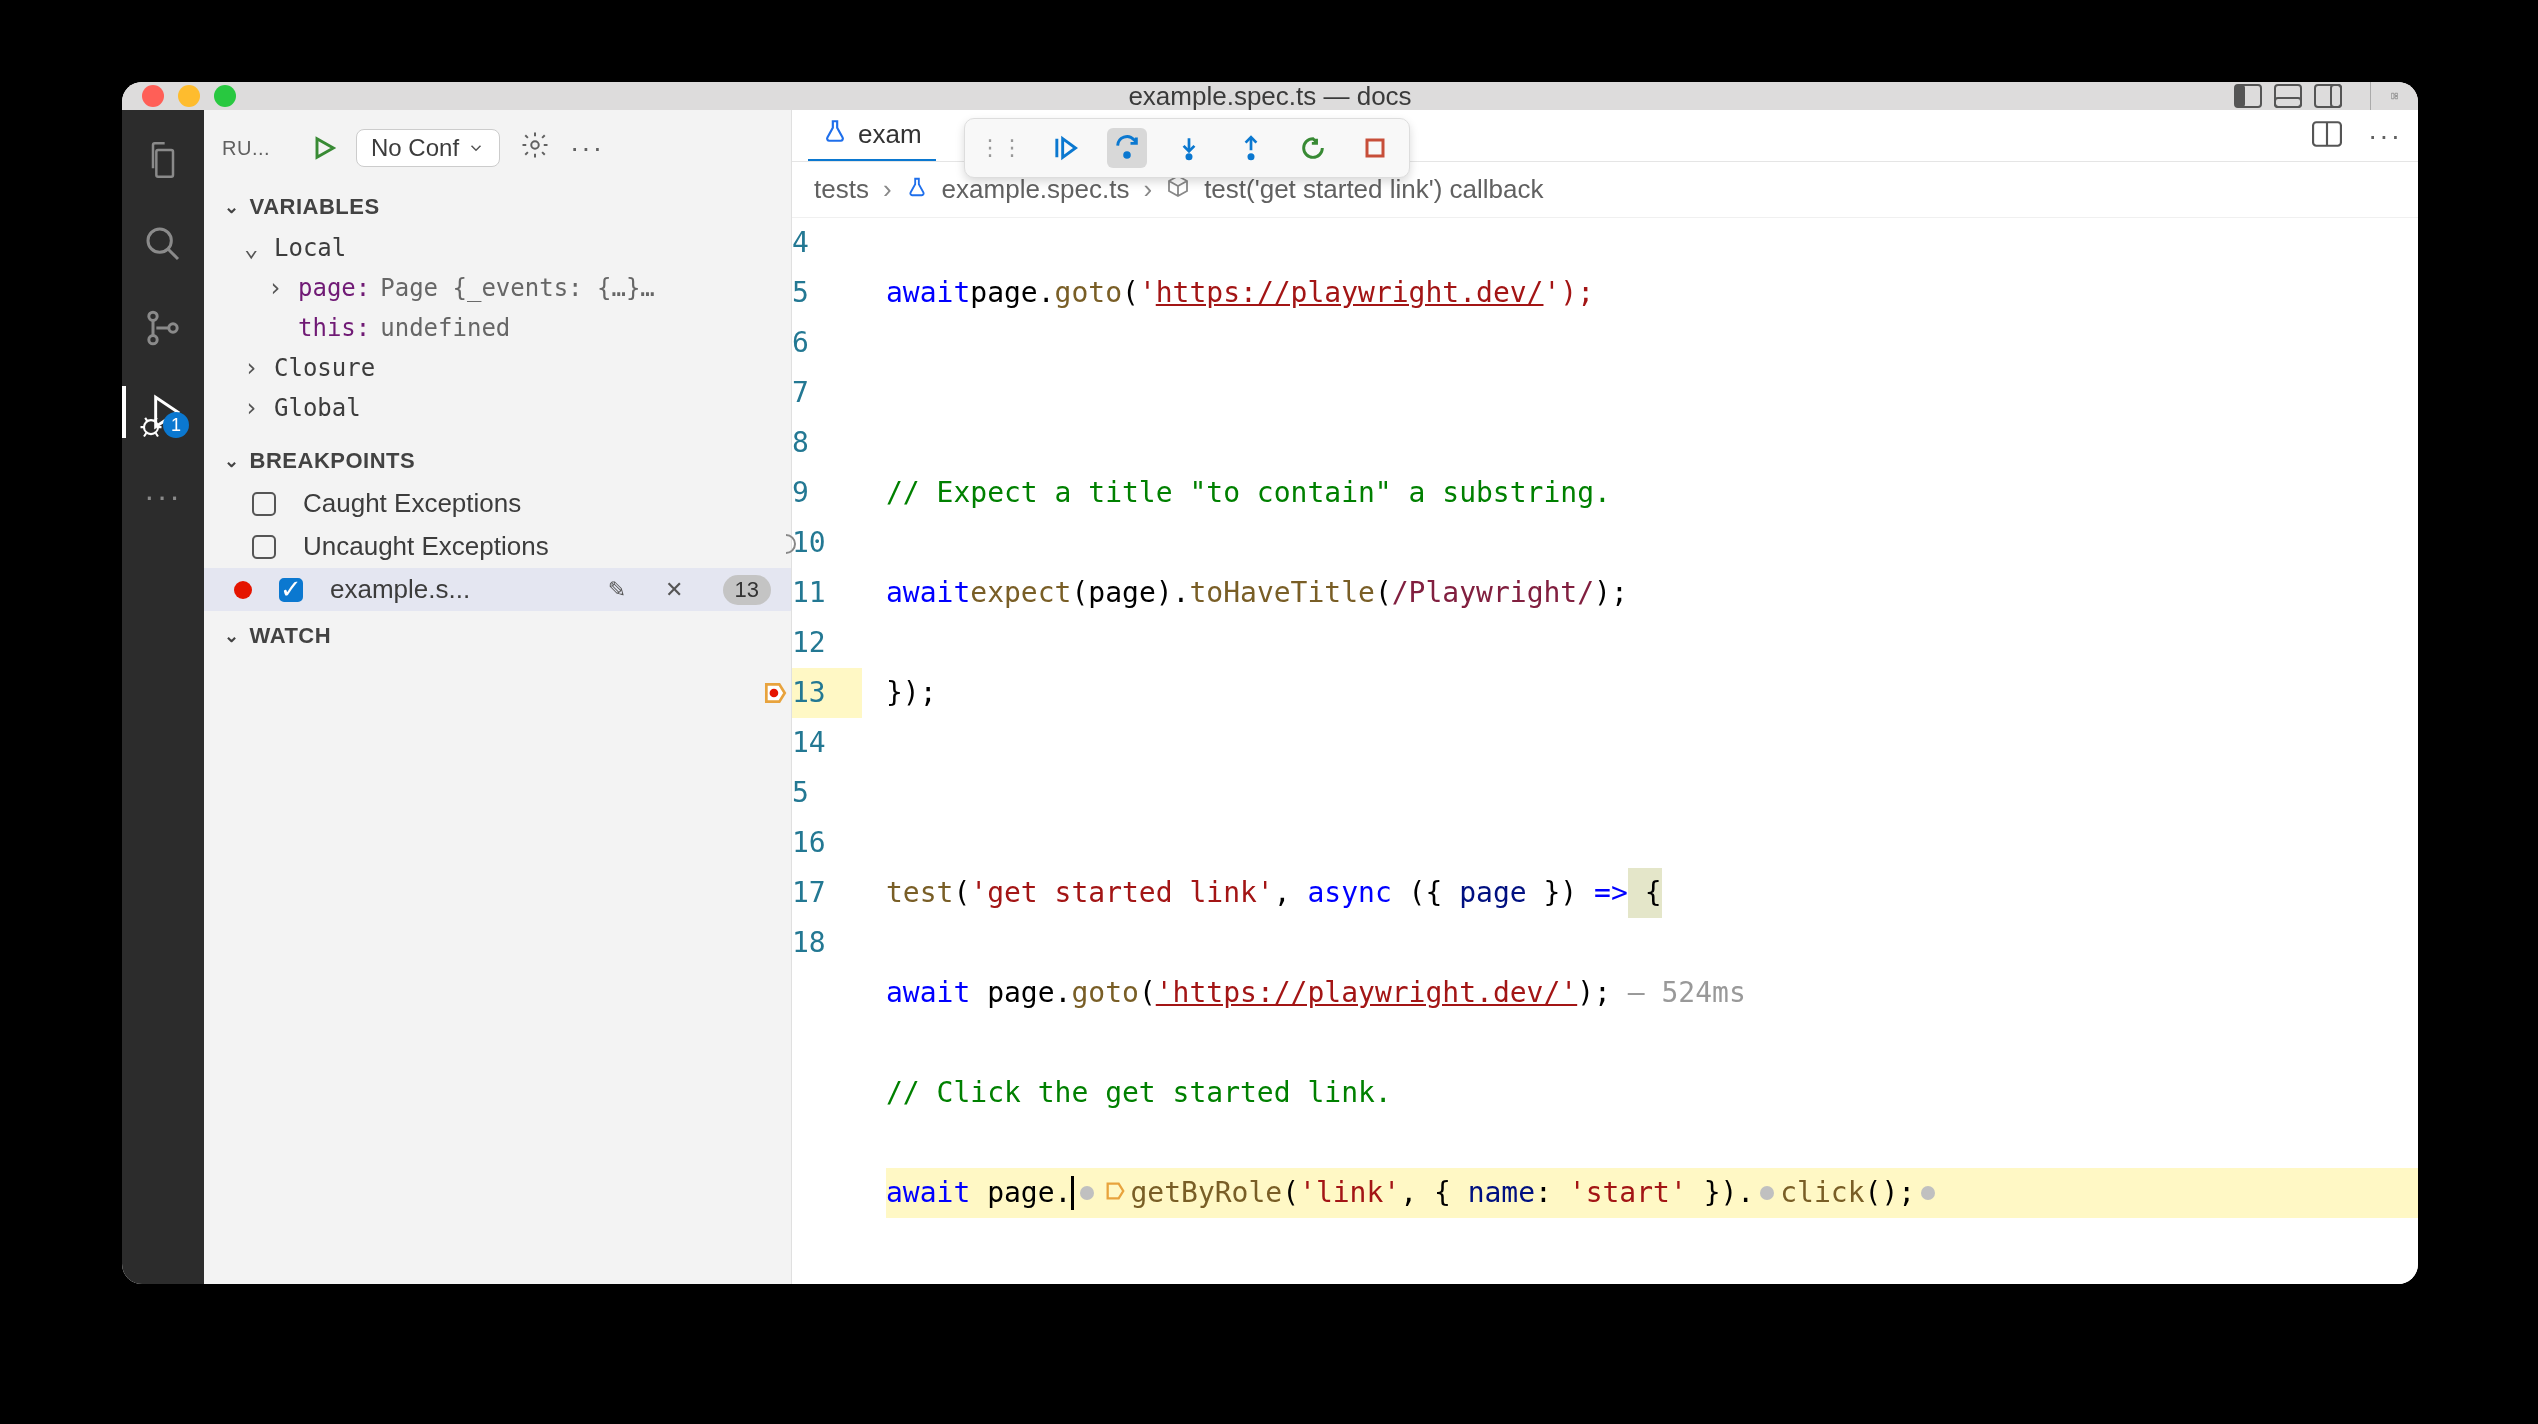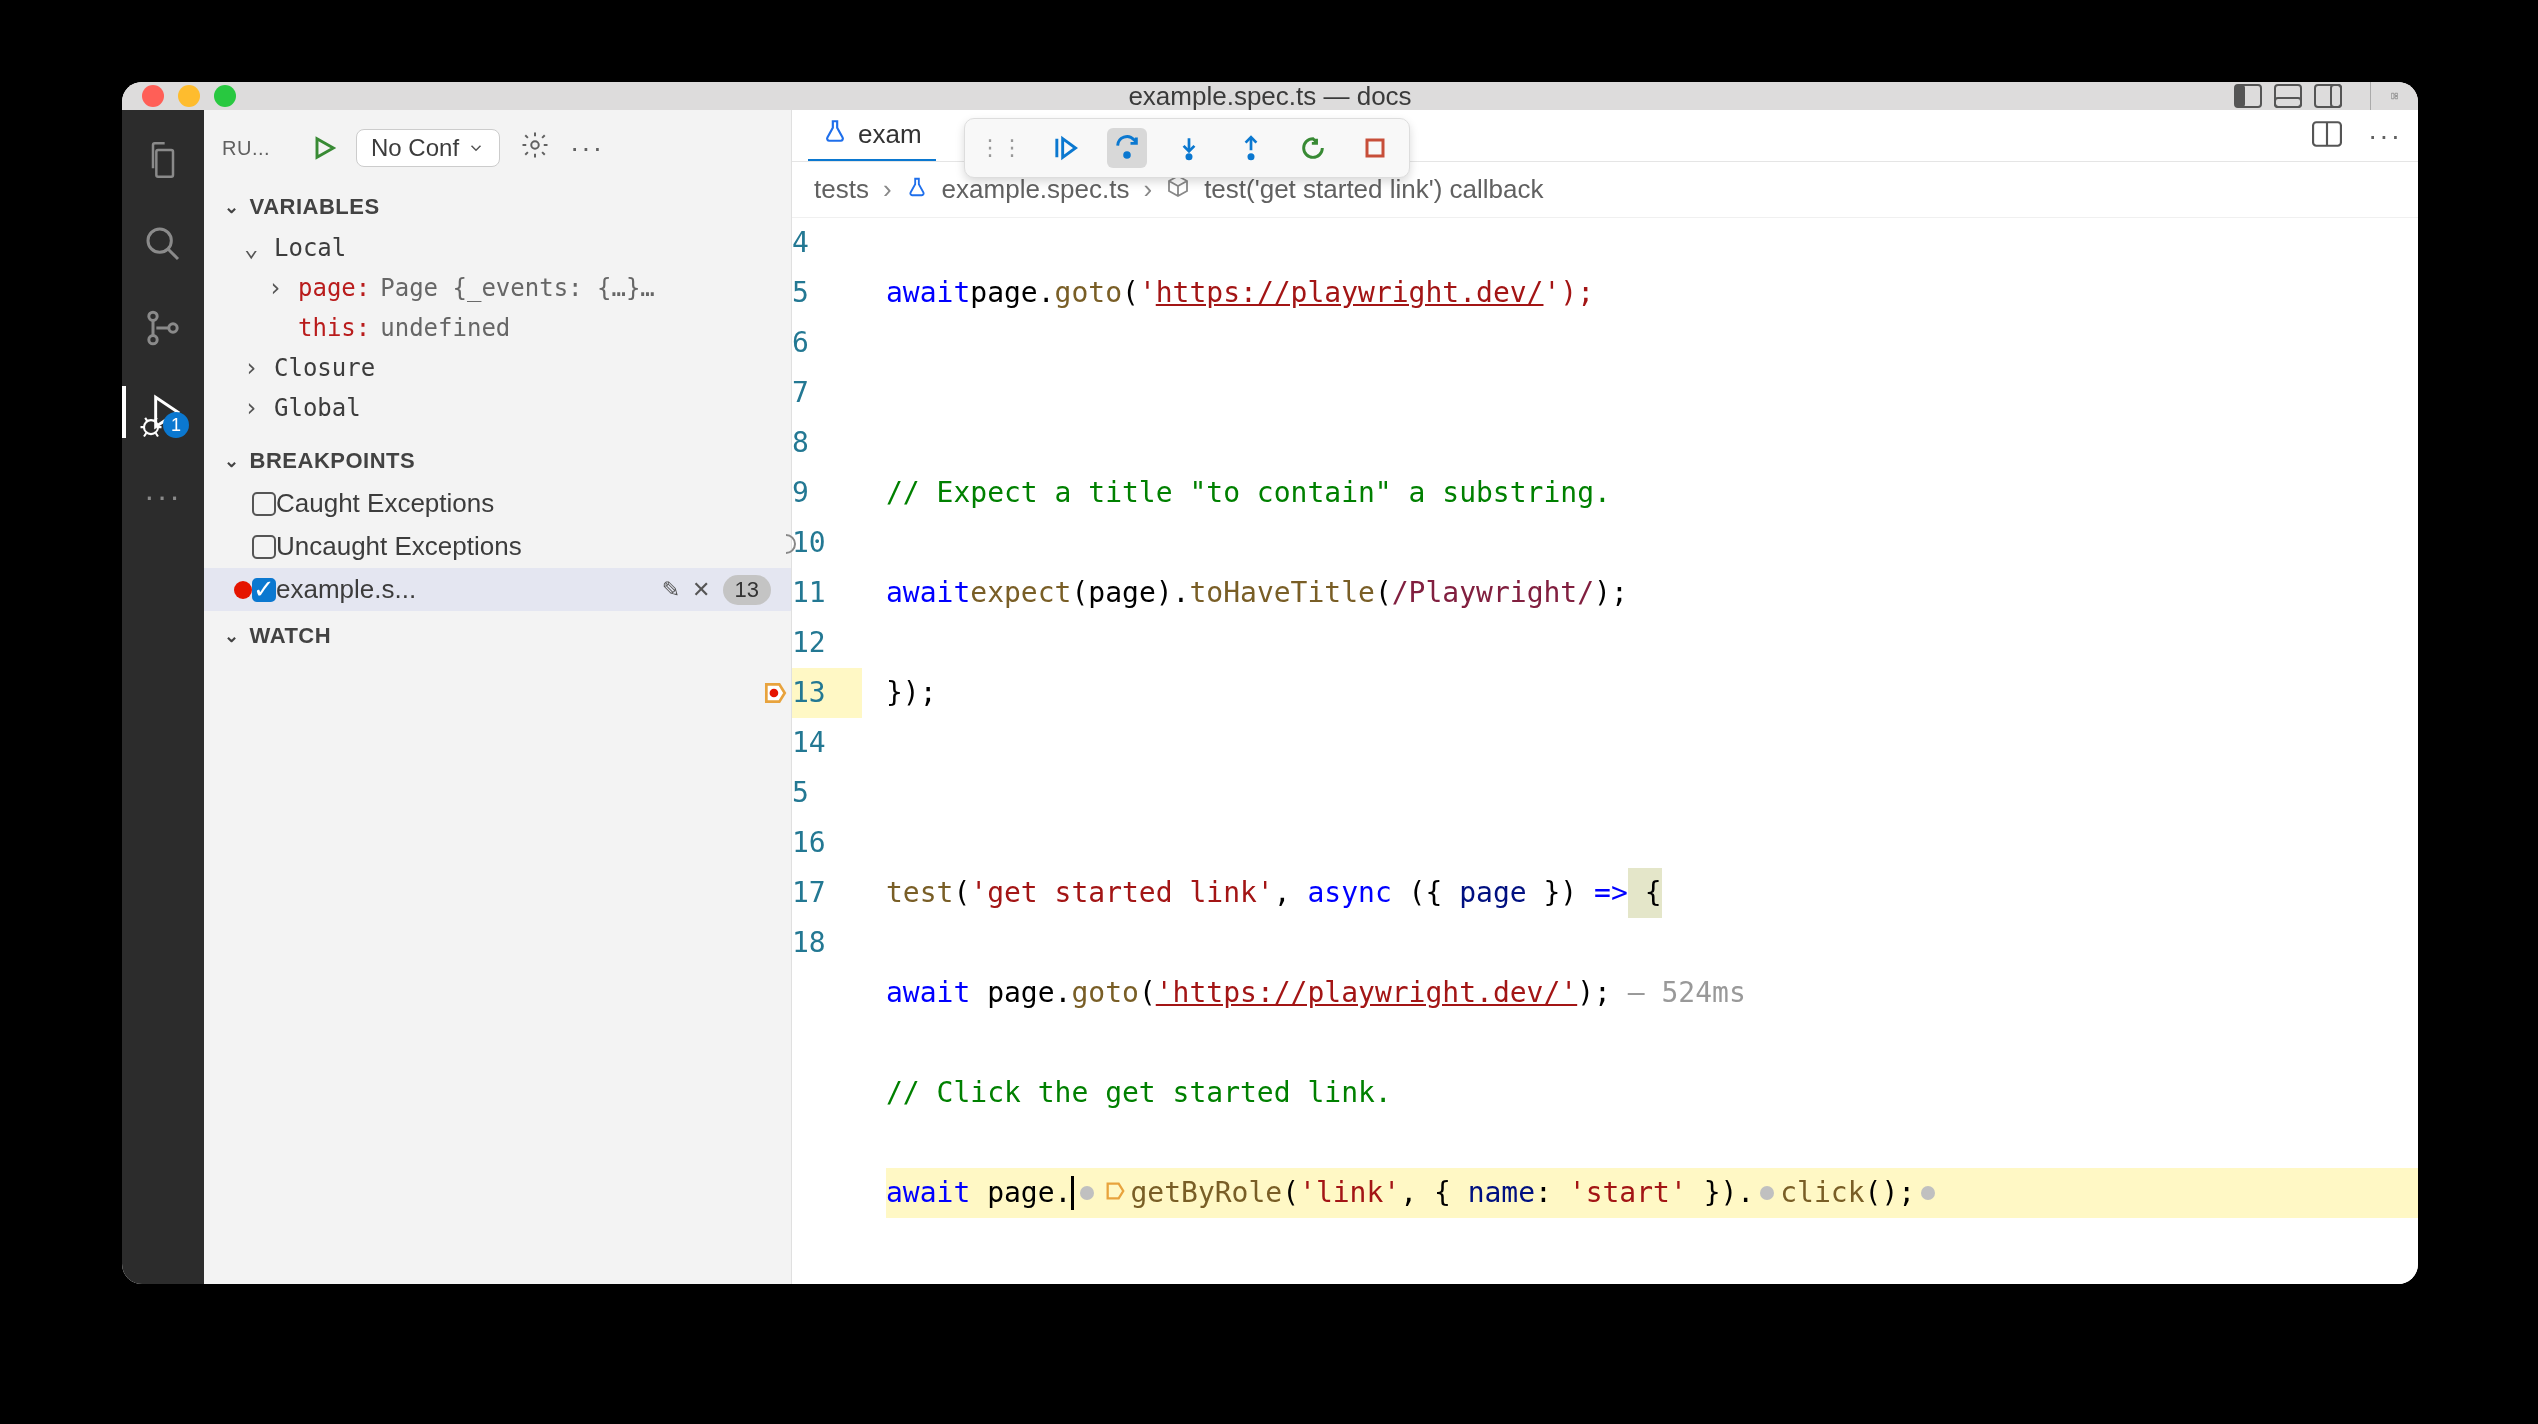--- a/index.html
+++ b/index.html
@@ -22,23 +22,23 @@
 .sidebar { width: 588px; background: #f3f3f3; border-right: 1px solid #e0e0e0; display: flex; flex-direction: column; font-size: 26px; color: #3c3c3c; }
 .sb-hdr { height: 76px; display: flex; align-items: center; padding: 0 18px; gap: 12px; }
 .sb-hdr .title-t { font-size: 20px; color: #606060; letter-spacing: .5px; overflow: hidden; text-overflow: ellipsis; white-space: nowrap; width: 70px; }
 .play-btn { width: 40px; height: 40px; display:flex; align-items:center; justify-content:center; }
 .config-sel { background: #fff; border: 1px solid #ccc; border-radius: 8px; padding: 4px 14px; font-size: 24px; display:flex; align-items:center; gap:8px; }
 .sb-section-hd { display: flex; align-items: center; gap: 10px; padding: 8px 20px; font-weight: 700; font-size: 22px; color: #424242; letter-spacing: .5px; }
 .sb-section-hd .chev { font-size: 18px; }
 .var-item { display: flex; align-items: center; gap: 10px; padding: 6px 20px 6px 40px; font-family: Menlo, monospace; font-size: 24px; }
 .var-item.indent1 { padding-left: 64px; }
 .var-item .chev { width: 20px; color: #555; }
-.var-name { color: #b91c1c; }
+.var-name { color: #701a75; }
 .var-val { color: #666; overflow: hidden; text-overflow: ellipsis; white-space: nowrap; }
-.bp-item { display: flex; align-items: center; gap: 0; padding: 6px 20px 6px 48px; font-size: 26px; }
+.bp-item { display: flex; align-items: center; gap: 27px; padding: 6px 20px 6px 48px; font-size: 26px; }
 .bp-item.file { padding-left: 30px; background: #e4e6f1; }
 .chk { width: 24px; height: 24px; border: 2px solid #555; border-radius: 5px; }
 .chk.on { background: #0b78d0; border-color: #0b78d0; display:flex; align-items:center; justify-content:center; color:#fff; }
 .bp-dot { width: 18px; height: 18px; border-radius: 50%; background: #e51400; }
 .bp-badge { background: #c4c4c4; color: #333; border-radius: 16px; padding: 2px 12px; font-size: 22px; margin-left: auto; }
 .bp-item .pencil, .bp-item .x { color: #555; font-size: 22px; }
 .main { flex: 1; display: flex; flex-direction: column; background: #fff; position: relative; }
 .tabs { height: 52px; display: flex; align-items: center; padding: 0 16px; border-bottom: 1px solid #e5e5e5; gap: 12px; }
 .tab { display: flex; align-items: center; gap: 10px; padding: 0 14px; height: 100%; font-size: 26px; color: #333; }
 .tab.active { border-bottom: 2px solid #0b78d0; }

